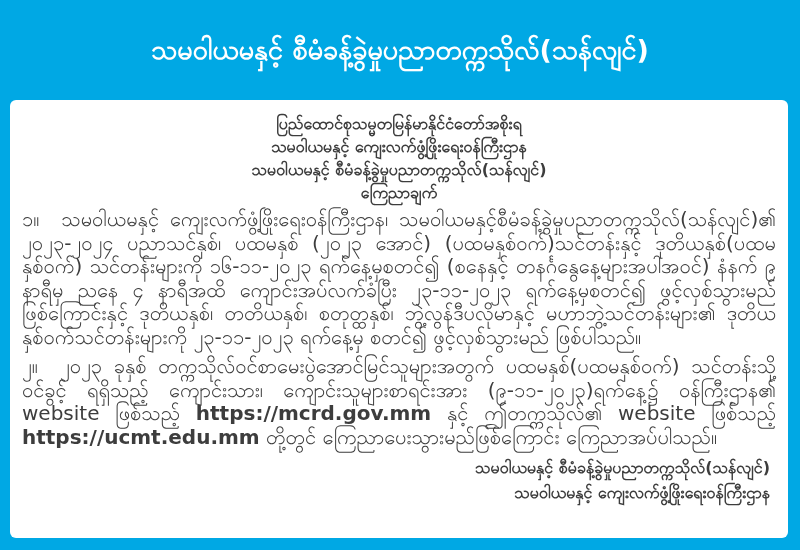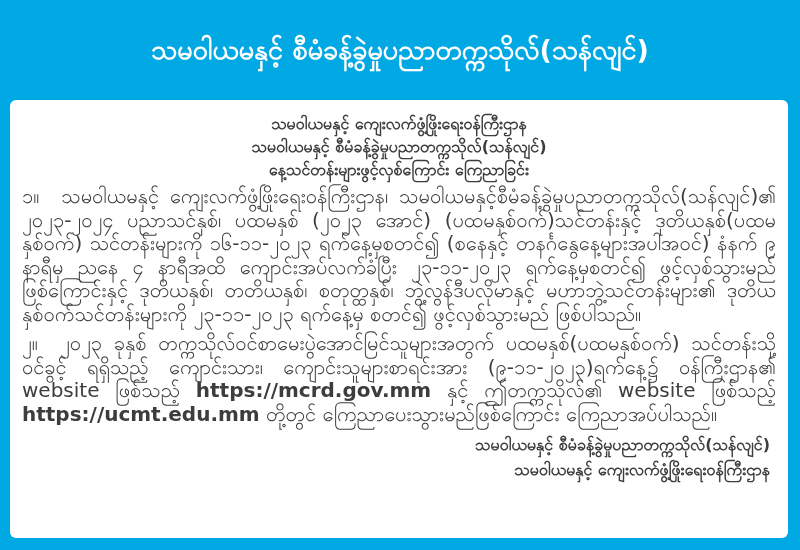--- a/index.html
+++ b/index.html
@@ -69,23 +69,24 @@
 </style>
 </head>
 <body>
 
 <header class="banner">
   <div>သမဝါယမနှင့် စီမံခန့်ခွဲမှုပညာတက္ကသိုလ်(သန်လျင်)</div>
 </header>
 
 <main class="sheet">
   <div>
+    <div class="heading-line">ပြည်ထောင်စုသမ္မတမြန်မာနိုင်ငံတော်အစိုးရ</div>
     <div class="heading-line">သမဝါယမနှင့် ကျေးလက်ဖွံ့ဖြိုးရေးဝန်ကြီးဌာန</div>
     <div class="heading-line">သမဝါယမနှင့် စီမံခန့်ခွဲမှုပညာတက္ကသိုလ်(သန်လျင်)</div>
-    <div class="heading-line">နေ့သင်တန်းများဖွင့်လှစ်ကြောင်း ကြေညာခြင်း</div>
+    <div class="heading-line">ကြေညာချက်</div>
   </div>
 
   <p class="para">
     <span class="para-num">၁။</span><span>သမဝါယမနှင့် ကျေးလက်ဖွံ့ဖြိုးရေးဝန်ကြီးဌာန၊ သမဝါယမနှင့်စီမံခန့်ခွဲမှုပညာတက္ကသိုလ်(သန်လျင်)၏ ၂၀၂၃-၂၀၂၄ ပညာသင်နှစ်၊ ပထမနှစ် (၂၀၂၃ အောင်) (ပထမနှစ်ဝက်)သင်တန်းနှင့် ဒုတိယနှစ်(ပထမနှစ်ဝက်) သင်တန်းများကို ၁၆-၁၁-၂၀၂၃ ရက်နေ့မှစတင်၍ (စနေနှင့် တနင်္ဂနွေနေ့များအပါအဝင်) နံနက် ၉ နာရီမှ ညနေ ၄ နာရီအထိ ကျောင်းအပ်လက်ခံပြီး ၂၃-၁၁-၂၀၂၃ ရက်နေ့မှစတင်၍ ဖွင့်လှစ်သွားမည်ဖြစ်ကြောင်းနှင့် ဒုတိယနှစ်၊ တတိယနှစ်၊ စတုတ္ထနှစ်၊ ဘွဲ့လွန်ဒီပလိုမာနှင့် မဟာဘွဲ့သင်တန်းများ၏ ဒုတိယနှစ်ဝက်သင်တန်းများကို ၂၃-၁၁-၂၀၂၃ ရက်နေ့မှ စတင်၍ ဖွင့်လှစ်သွားမည် ဖြစ်ပါသည်။</span>
   </p>
 
   <p class="para">
     <span class="para-num">၂။</span><span>၂၀၂၃ ခုနှစ် တက္ကသိုလ်ဝင်စာမေးပွဲအောင်မြင်သူများအတွက် ပထမနှစ်(ပထမနှစ်ဝက်) သင်တန်းသို့ ဝင်ခွင့် ရရှိသည့် ကျောင်းသား၊ ကျောင်းသူများစာရင်းအား (၉-၁၁-၂၀၂၃)ရက်နေ့၌ ဝန်ကြီးဌာန၏ website ဖြစ်သည့် </span><span class="url">https://mcrd.gov.mm</span><span> နှင့် ဤတက္ကသိုလ်၏ website ဖြစ်သည့် </span><span class="url">https://ucmt.edu.mm</span><span> တို့တွင် ကြေညာပေးသွားမည်ဖြစ်ကြောင်း ကြေညာအပ်ပါသည်။</span>
   </p>
 

